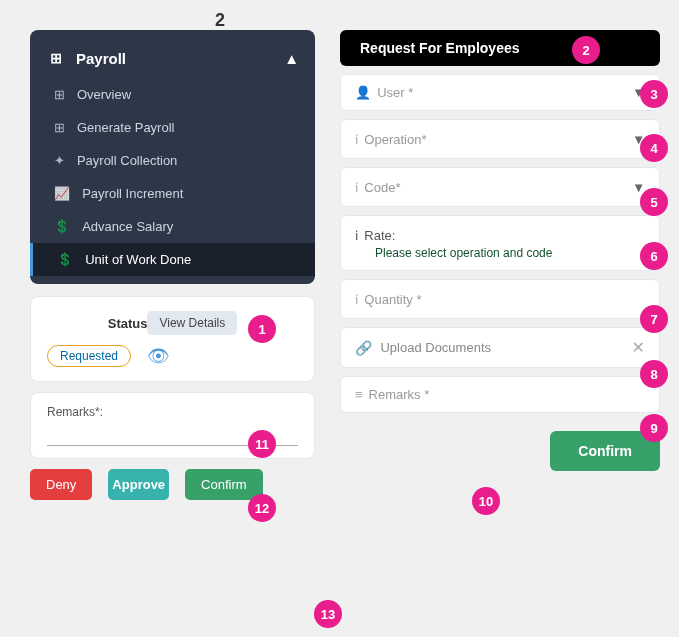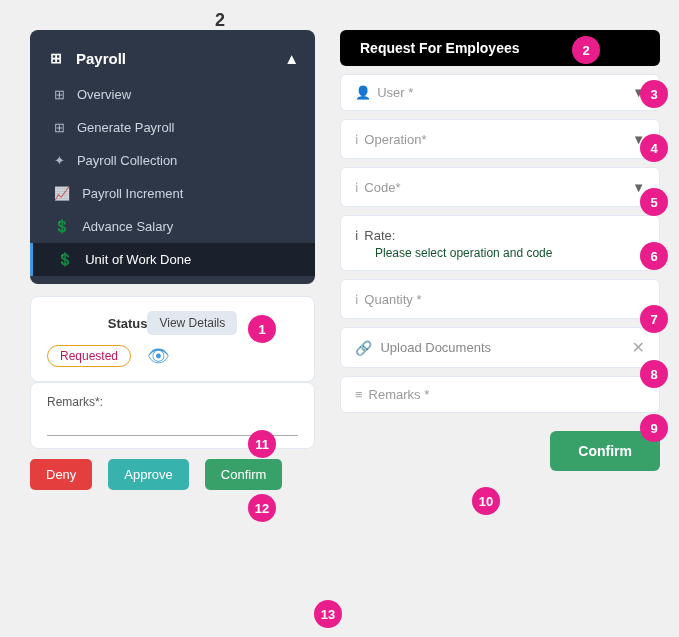--- a/index.html
+++ b/index.html
@@ -117,21 +117,21 @@
       border: none;
       border-radius: 5px;
       padding: 5px 12px;
       font-size: 12px;
       cursor: pointer;
       color: #444;
     }
 
     .requested-badge {
       border: 1px solid #e8a020;
-      color: #be185d;
+      color: #0369a1;
       border-radius: 20px;
       padding: 3px 12px;
       font-size: 12px;
       background: white;
     }
 
     .eye-icon {
       color: #4299e1;
       font-size: 18px;
       cursor: pointer;
@@ -140,20 +140,21 @@
     .status-bottom-row {
       display: flex;
       align-items: center;
       gap: 16px;
     }
 
     
     .remarks-section {
       background: white;
       border-radius: 8px;
+      margin-top: 10px;
       padding: 12px 16px;
       border: 1px solid #e2e8f0;
     }
 
     .remarks-label {
       font-size: 12px;
       color: #555;
       margin-bottom: 4px;
     }
 
@@ -184,24 +185,24 @@
       font-size: 13px;
       cursor: pointer;
       font-weight: 500;
     }
 
     .btn-approve {
       background: #38b2ac;
       color: white;
       border: none;
       border-radius: 5px;
-      padding: 8px 16px;
-      font-size: 13px;
-      cursor: pointer;
-      font-weight: 400;
+      padding: 8px 4px;
+      font-size: 13px;
+      cursor: pointer;
+      font-weight: 700;
     }
 
     .btn-confirm-bottom {
       background: #38a169;
       color: white;
       border: none;
       border-radius: 5px;
       padding: 8px 16px;
       font-size: 13px;
       cursor: pointer;

